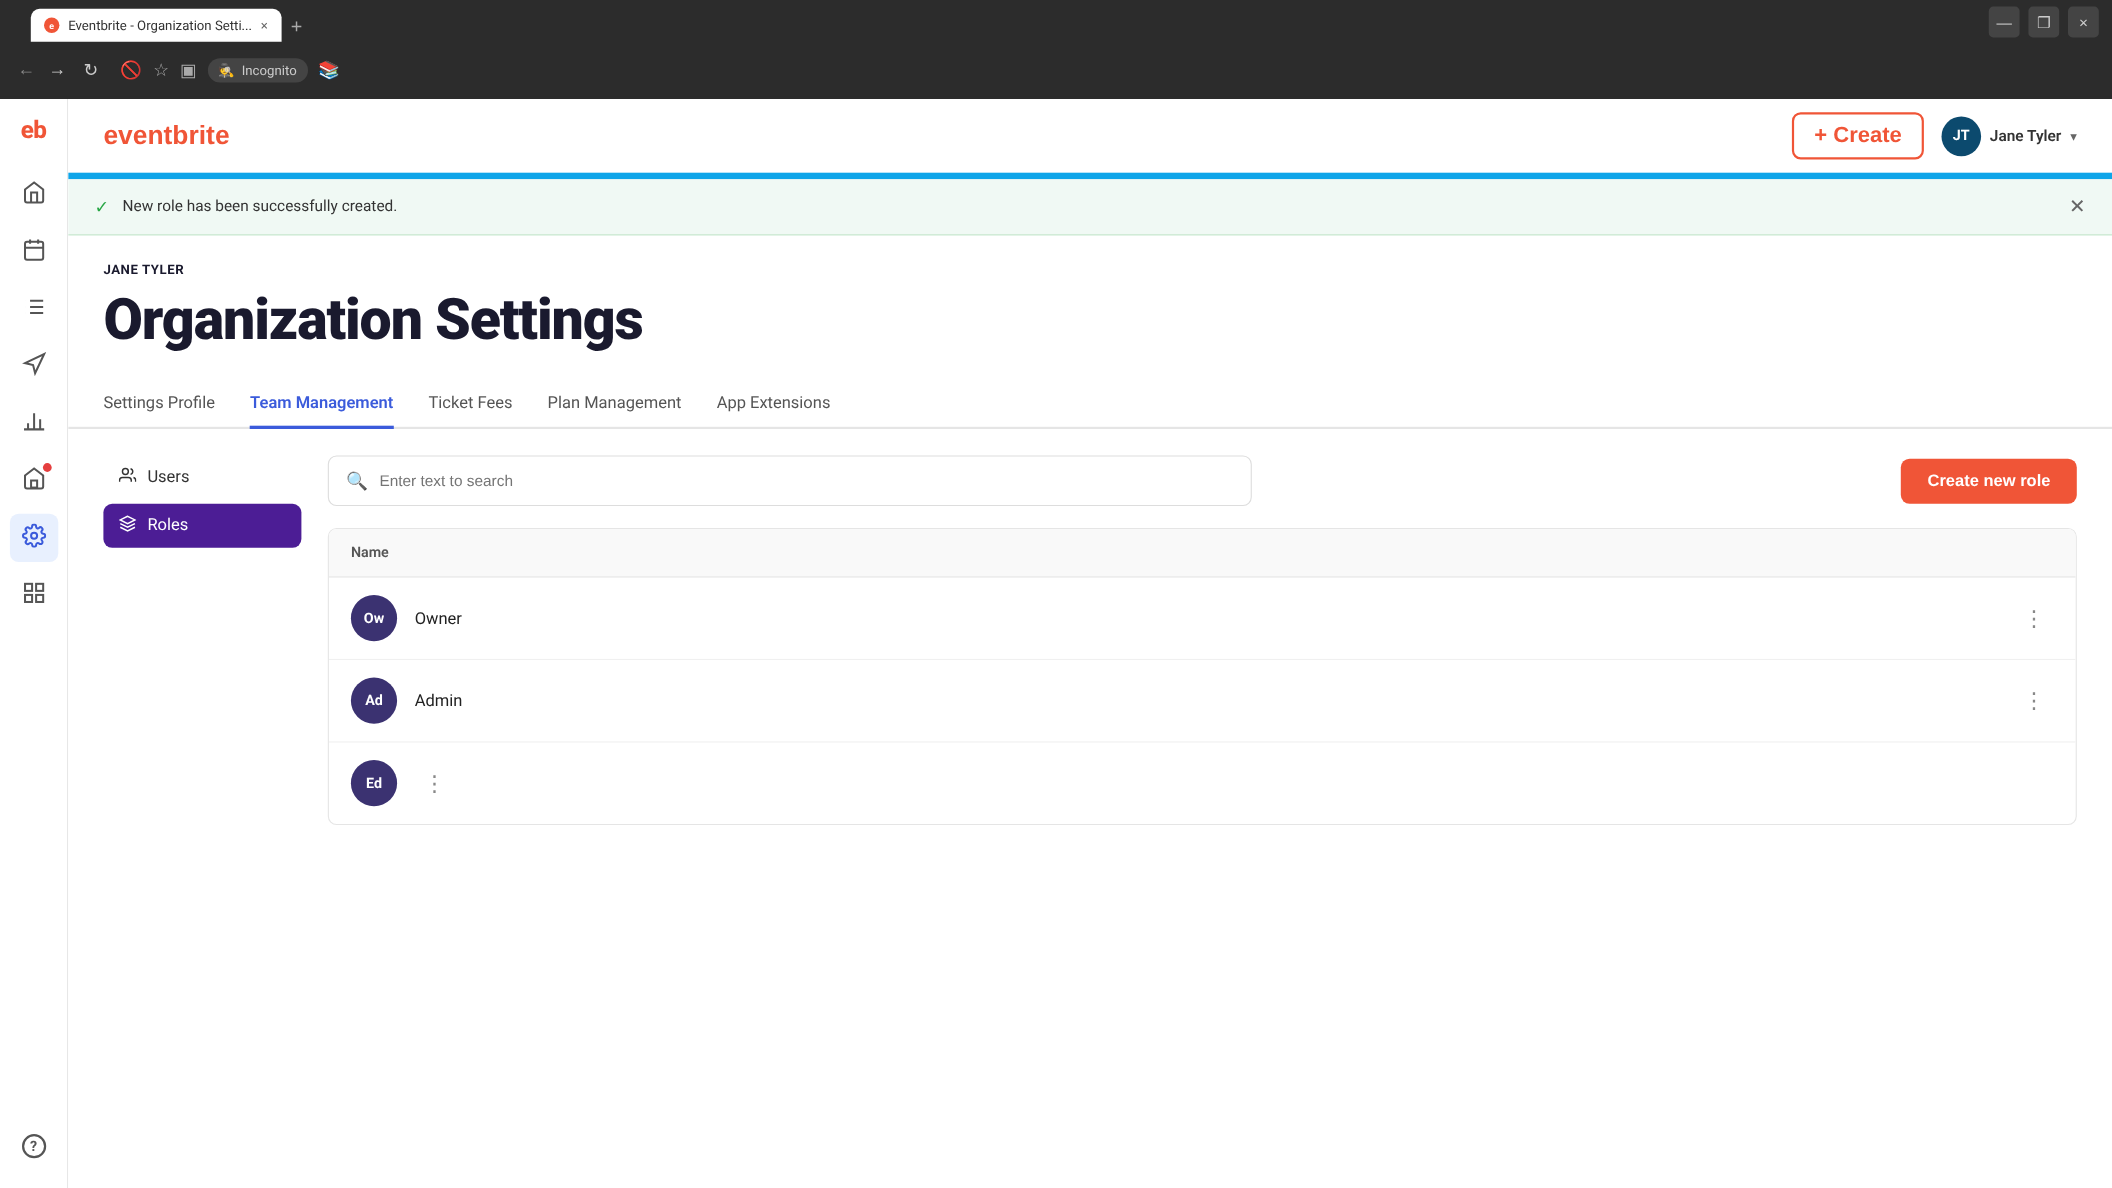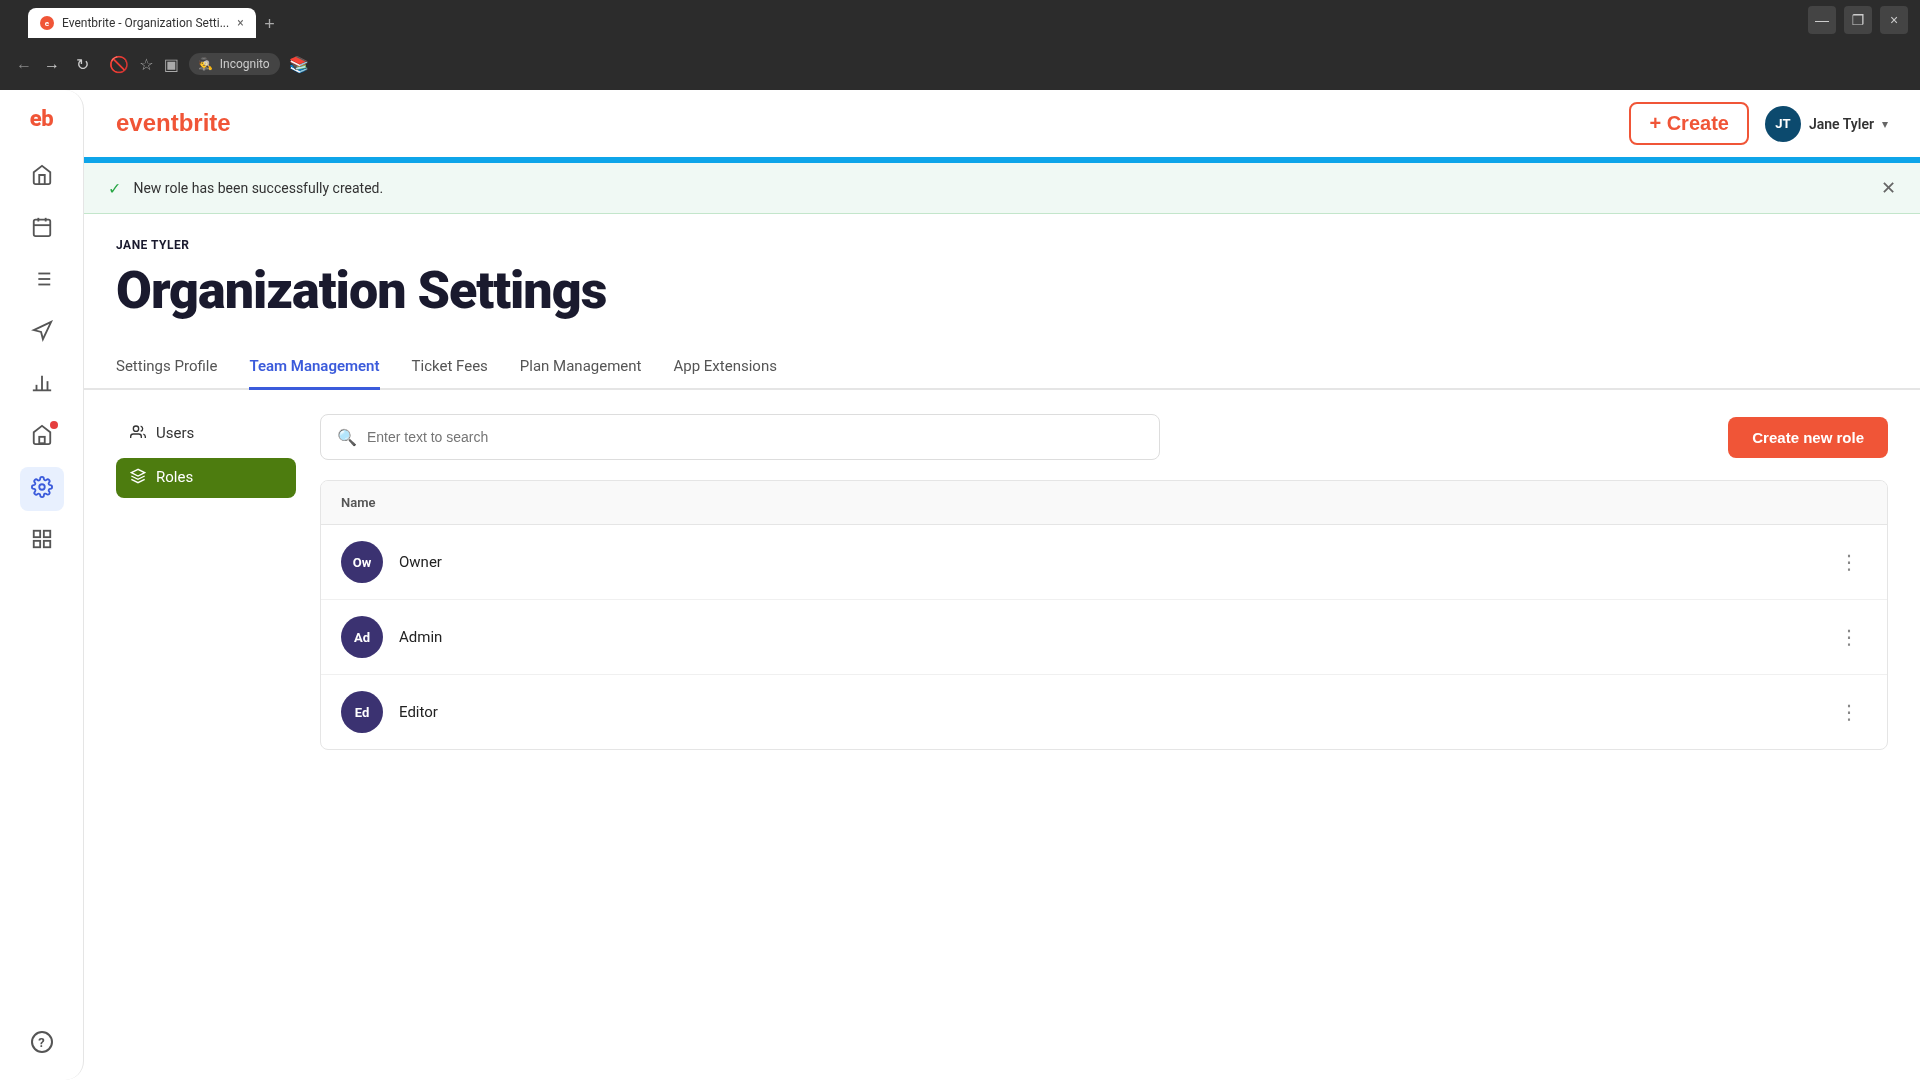--- a/index.html
+++ b/index.html
@@ -125,29 +125,28 @@
     }
 
     
     .app-layout {
       display: flex;
       height: calc(1080px - 90px);
     }
 
     
     .sidebar {
-      width: 84px;
+      width: 62px;
       background: #fff;
       border-right: 1px solid #e5e5e5;
       display: flex;
       flex-direction: column;
       align-items: center;
       padding: 16px 0;
       gap: 8px;
-      border-radius: 19px;
     }
     .sidebar-logo {
       margin-bottom: 16px;
       cursor: pointer;
     }
     .sidebar-nav-item {
       width: 44px; height: 44px;
       display: flex; align-items: center; justify-content: center;
       border-radius: 8px;
       cursor: pointer;
@@ -259,21 +258,21 @@
       display: flex;
       gap: 10px;
       padding: 10px 14px;
       border-radius: 8px;
       cursor: pointer;
       font-size: 15px;
       color: #333;
       margin-bottom: 4px;
     }
     .panel-nav-item.active {
-      background: #4d7c0f;
+      background: #4c1d95;
       color: #fff;
     }
     .panel-nav-item .nav-icon {
       font-size: 16px;
     }
 
     
     .right-panel {
       flex: 1;
     }
@@ -587,21 +586,20 @@
           </div>
 
           <div class="table-row">
             <div class="role-avatar">Ad</div>
             <span class="role-name">Admin</span>
             <button class="row-menu-btn">⋮</button>
           </div>
 
           <div class="table-row">
             <div class="role-avatar">Ed</div>
-            <span class="role-name">Editor</span>
             <button class="row-menu-btn">⋮</button>
           </div>
         </div>
       </div>
 
     </div>
   </div>
 </div>
 
 </body></html>

